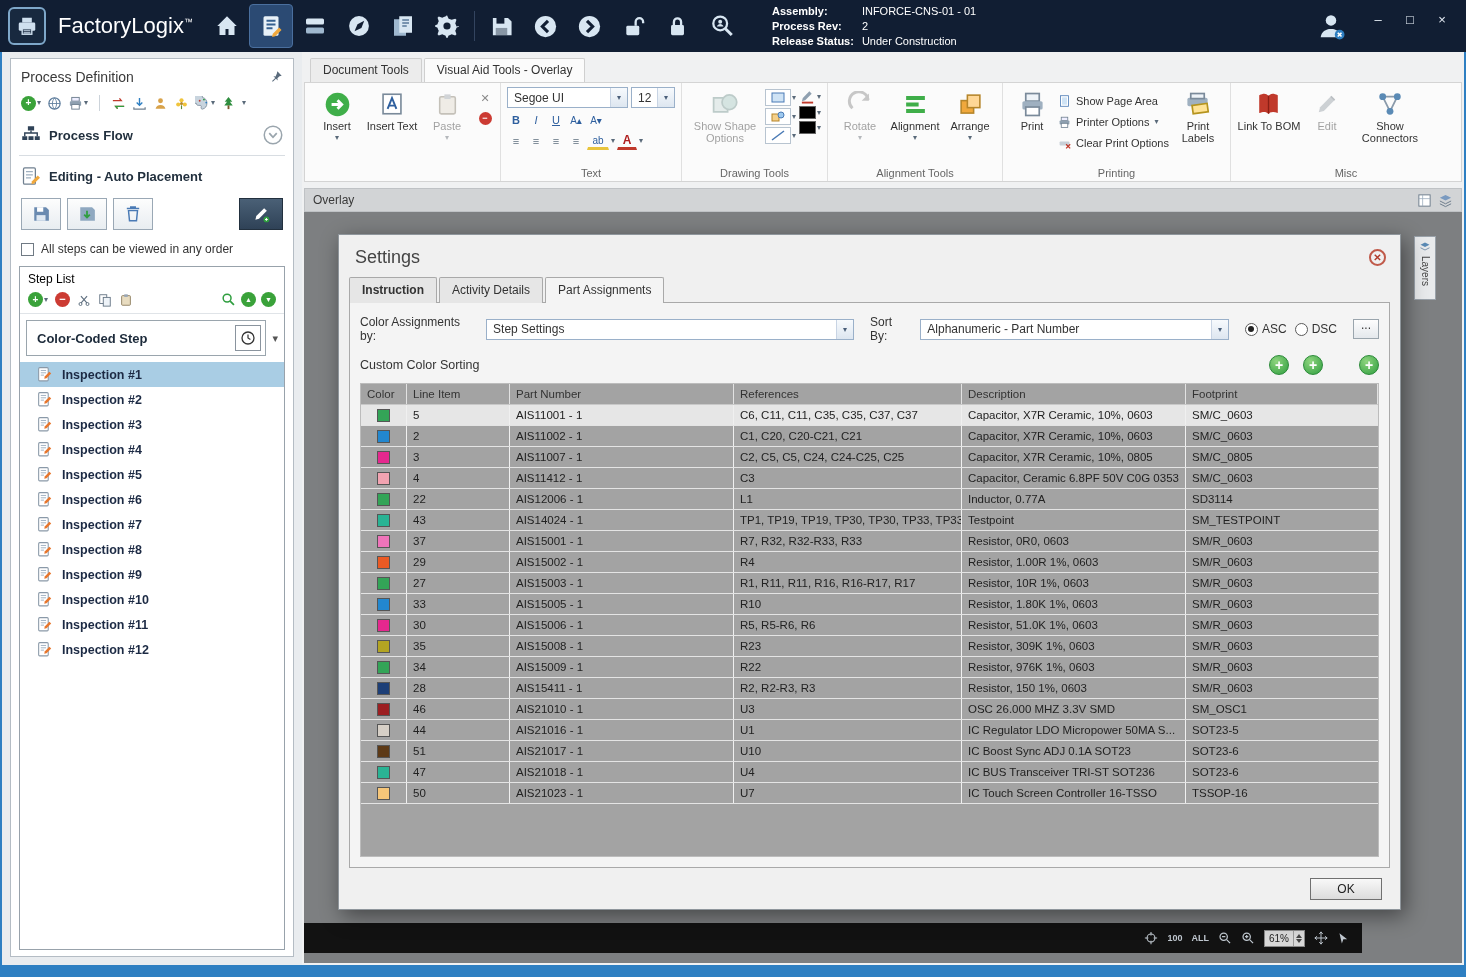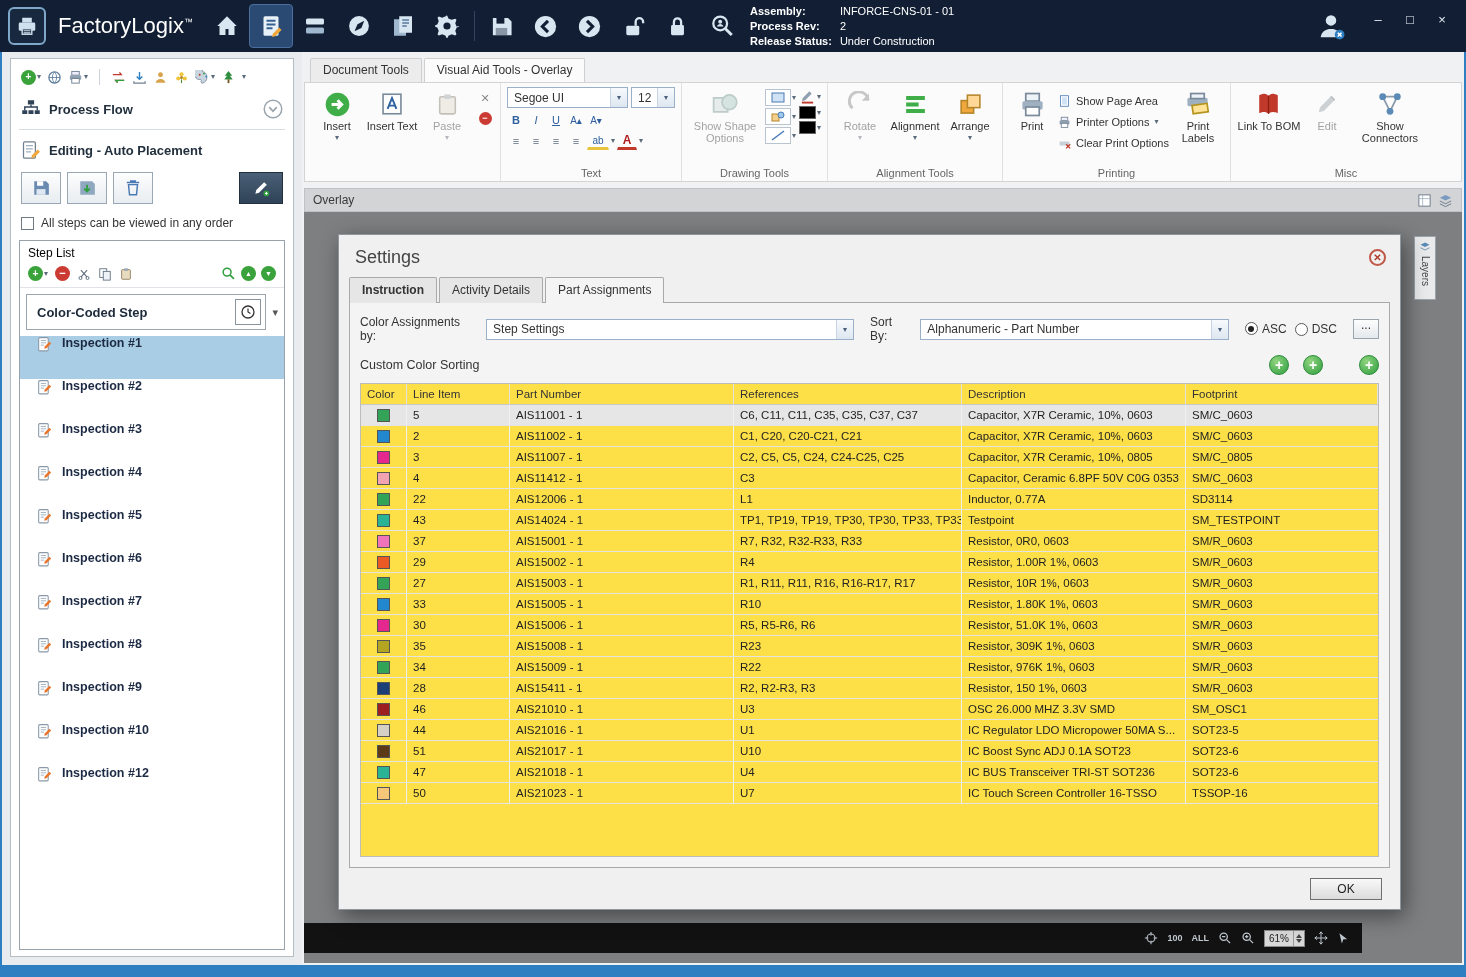--- a/index.html
+++ b/index.html
@@ -10,21 +10,21 @@
 
 
 .titlebar{height:52px;background:#111e33;display:flex;align-items:center;color:#fff;padding:0 6px 0 8px;gap:4px;flex:0 0 auto}
 .logo{width:38px;height:38px;border:2px solid #7ea7c9;border-radius:6px;display:flex;align-items:center;justify-content:center;background:#18293f;flex:0 0 auto}
 .brand{font-size:22px;margin:0 8px 0 8px;white-space:nowrap}
 .brand .tm{font-size:9px;vertical-align:super}
 .tbicons{display:flex;align-items:center;height:100%}
 .tbi{width:44px;height:44px;display:flex;align-items:center;justify-content:center;border-radius:4px;cursor:default}
 .tbi.active{background:#2b4a73;border:1px solid #4a6f9e}
 .tbsep{width:1px;height:30px;background:#33445f;margin:0 5px}
-.asm{margin-left:2px;font-size:11px;line-height:15px;display:grid;grid-template-columns:auto auto;column-gap:8px;white-space:nowrap}
+.asm{margin-left:24px;font-size:11px;line-height:15px;display:grid;grid-template-columns:auto auto;column-gap:8px;white-space:nowrap}
 .asm b{font-weight:bold}
 .spacer{flex:1}
 .userwrap{position:relative;margin-right:14px}
 .winc{display:flex;align-items:flex-start;gap:4px;margin-right:4px;height:100%;padding-top:8px}
 .winbtn{width:28px;height:22px;display:flex;align-items:center;justify-content:center;font-size:13px;color:#e6edf5}
 
 
 .frame{flex:1;display:flex;border-left:2px solid #2e7fc2;border-right:2px solid #2e7fc2;background:#e9ecef;min-height:0}
 .bottomedge{height:12px;background:#2e7fc2;flex:0 0 auto}
 
@@ -46,21 +46,21 @@
 .steplist{border:1px solid #98a2ab;flex:1;display:flex;flex-direction:column;min-height:0}
 .slhead{font-size:12px;color:#000000;padding:5px 8px 3px 8px}
 .sltools{display:flex;align-items:center;gap:7px;padding:3px 8px 6px 8px;border-bottom:1px solid #e0e4e8}
 .sltools .rgt{margin-left:auto;display:flex;gap:5px}
 .gcirc{width:15px;height:15px;border-radius:50%;background:#3aa23a;color:#fff;display:flex;align-items:center;justify-content:center;font-size:10px;font-weight:bold;line-height:1}
 .rcirc{width:15px;height:15px;border-radius:50%;background:#cc3b33;color:#fff;display:flex;align-items:center;justify-content:center;font-size:11px;font-weight:bold;line-height:1}
 .ccsrow{display:flex;align-items:center;margin:6px 6px 4px 6px;gap:6px}
 .ccsbox{flex:1;border:1px solid #9aa5ad;background:#fff;display:flex;align-items:center;justify-content:space-between;padding:4px 4px 4px 10px;font-weight:bold;font-size:13px;color:#1c2a3a}
 .clockbtn{width:26px;height:26px;border:1px solid #8a949e;background:#fff;display:flex;align-items:center;justify-content:center}
 .steps{flex:1;overflow:hidden;padding:2px 0}
-.step{display:flex;align-items:flex-start;gap:9px;height:43px;padding:0 10px 0 16px;cursor:default}
+.step{display:flex;align-items:center;gap:9px;height:25px;padding:0 10px 0 16px;cursor:default}
 .step .lbl{font-weight:bold;font-size:12.5px;color:#1c2a44}
 .step.selected{background:#a9cde4}
 
 
 .main{flex:1;display:flex;flex-direction:column;min-width:0;min-height:0;background:#f0f1f2;padding-top:4px}
 .rtabs{display:flex;gap:2px;padding:2px 0 0 8px;height:26px;flex:0 0 auto}
 .rtab{padding:4px 12px;font-size:12px;color:#333;background:#ececec;border:1px solid #cfcfcf;border-bottom:none;border-radius:2px 2px 0 0}
 .rtab.active{background:#fbfbfb;position:relative;z-index:2}
 .ribbon{height:100px;background:#fbfbfb;border:1px solid #d4d4d4;margin:0 2px;display:flex;align-items:stretch;flex:0 0 auto;position:relative;z-index:1}
 .rgroup{display:flex;flex-direction:column;border-right:1px solid #e0e0e0;padding:2px 4px 0 4px}
@@ -105,21 +105,21 @@
 .ctlrow{display:flex;align-items:center;gap:8px;font-size:12px;color:#333}
 .ctlrow .sel1{width:372px}.ctlrow .sel2{width:312px}
 .radio{width:13px;height:13px;border:1px solid #5a5a5a;border-radius:50%;background:#fff;display:flex;align-items:center;justify-content:center}
 .radio.on::after{content:"";width:6px;height:6px;border-radius:50%;background:#222}
 .dotsbtn{border:1px solid #9aa5ad;background:linear-gradient(#fdfdfd,#e4e8ec);padding:0 7px;height:20px;font-size:12px;line-height:10px;margin-left:8px}
 .ccsort{display:flex;align-items:center;margin-top:12px}
 .ccsort .ttl{font-size:12.5px;color:#333}
 .ccsort .rgt{margin-left:auto;display:flex;gap:14px;align-items:center}
 .gplus{width:20px;height:20px;border-radius:50%;background:radial-gradient(circle at 35% 30%,#8ed47e,#2f9e3f);border:1px solid #2a8a38;color:#fff;font-weight:bold;font-size:14px;display:flex;align-items:center;justify-content:center;line-height:1}
 .gpair{display:flex;gap:14px}
-.tablewrap{margin-top:8px;background:#fde047;border:1px solid #bcbcbc;height:482px;overflow:hidden;display:flex;flex-direction:column}
+.tablewrap{margin-top:8px;background:#a3a3a3;border:1px solid #bcbcbc;height:482px;overflow:hidden;display:flex;flex-direction:column}
 .tgrid{display:grid;grid-template-columns:46px 103px 224px 228px 224px 1fr}
 .thead{border-bottom:1px solid #c8c8c8}
 .th{font-size:11.5px;color:#333;padding:4px 6px;border-right:1px solid #e2e2e2;white-space:nowrap;overflow:hidden}
 .trow{height:21px;border-bottom:1px solid #e4e4e4}
 .trow.selected{background:#e6e6e6}
 .tc{font-size:11.5px;color:#222;padding:3px 6px;border-right:1px solid #f0f0f0;white-space:nowrap;overflow:hidden;line-height:15px}
 .c-color{display:flex;align-items:center;justify-content:center;padding:0}
 .swatch{width:13px;height:13px;border:1px solid #555}
 .dfoot{flex:1;display:flex;align-items:center;justify-content:flex-end;padding:0 18px}
 .okbtn{width:72px;height:22px;border:1px solid #707070;background:linear-gradient(#f8f8f8,#dcdcdc);font-size:12px;color:#222;display:flex;align-items:center;justify-content:center}
@@ -244,20 +244,28 @@
       <div class="winbtn">–</div>
       <div class="winbtn">□</div>
       <div class="winbtn">×</div>
     </div>
   </header>
 
   <div class="frame">
 
     <aside class="side">
       <div class="sidepanel">
+        <div class="sidehead">
+          <span>Process Definition</span>
+          <span>
+              <svg width="14" height="14" viewBox="0 0 16 16">
+                <path d="M9.5 1.5l5 5-2.5.6-2.4 2.4.4 2.5-2.1-2.1-3.6 3.6-.8-.8 3.6-3.6-2.1-2.1 2.5.4L9 4z" fill="#5a6b7c"></path>
+              </svg>
+            </span>
+        </div>
         <div class="sbtools">
           <span class="sbtool">
               <span class="gcirc">+</span>
               <span class="chev">▾</span>
             </span>
           <span>
               <svg width="15" height="15" viewBox="0 0 16 16">
                 <circle cx="8" cy="8" r="6" stroke="#5a7a9a" fill="none" stroke-width="1.3"></circle>
                 <path d="M2 8h12M8 2c-3 3.6-3 8.4 0 12M8 2c3 3.6 3 8.4 0 12" stroke="#5a7a9a" stroke-width=".9" fill="none"></path>
               </svg>
@@ -535,20 +543,30 @@
     <span class="lbl">Inspection #10</span>
   </div>
               <div class="step">
     <span class="sic">
                   <svg width="17" height="17" viewBox="0 0 16 16">
                     <rect x="2.5" y="1.5" width="9" height="12.5" rx="1" fill="#fff" stroke="#8a99a8"></rect>
                     <path d="M4.5 4.2h5M4.5 6.4h5M4.5 8.6h3" stroke="#9fb0c0" stroke-width=".9"></path>
                     <path d="M8.2 9.8l4.4-4.4 1.7 1.7-4.4 4.4-2.1.4z" fill="#e8762c"></path>
                   </svg>
                 </span>
+    <span class="lbl">Inspection #11</span>
+  </div>
+              <div class="step">
+    <span class="sic">
+                  <svg width="17" height="17" viewBox="0 0 16 16">
+                    <rect x="2.5" y="1.5" width="9" height="12.5" rx="1" fill="#fff" stroke="#8a99a8"></rect>
+                    <path d="M4.5 4.2h5M4.5 6.4h5M4.5 8.6h3" stroke="#9fb0c0" stroke-width=".9"></path>
+                    <path d="M8.2 9.8l4.4-4.4 1.7 1.7-4.4 4.4-2.1.4z" fill="#e8762c"></path>
+                  </svg>
+                </span>
     <span class="lbl">Inspection #12</span>
   </div>
             </div>
         </div>
       </div>
     </aside>
 
     <main class="main">
       <div class="rtabs">
         <div class="rtab">Document Tools</div>
@@ -902,21 +920,21 @@
               <span>Color Assignments by:</span>
               <div class="fakesel sel1">
                   <span>Step Settings</span>
                   <span class="cbx">▾</span>
                 </div>
               <span style="margin-left:8px">Sort By:</span>
               <div class="fakesel sel2">
                   <span>Alphanumeric - Part Number</span>
                   <span class="cbx">▾</span>
                 </div>
-              <span style="display:flex;align-items:flex-start;gap:4px;margin-left:8px">
+              <span style="display:flex;align-items:center;gap:4px;margin-left:8px">
                   <span class="radio on"></span>
                   <span>ASC</span>
                 </span>
               <span style="display:flex;align-items:center;gap:4px">
                   <span class="radio"></span>
                   <span>DSC</span>
                 </span>
               <span class="dotsbtn">...</span>
             </div>
 

